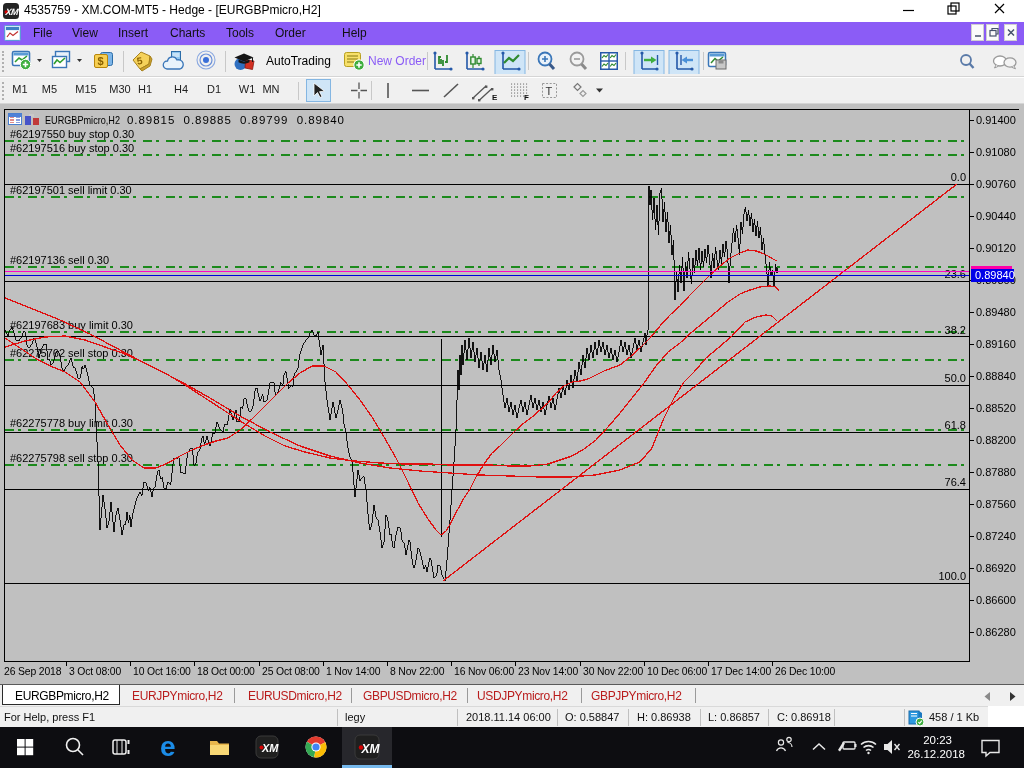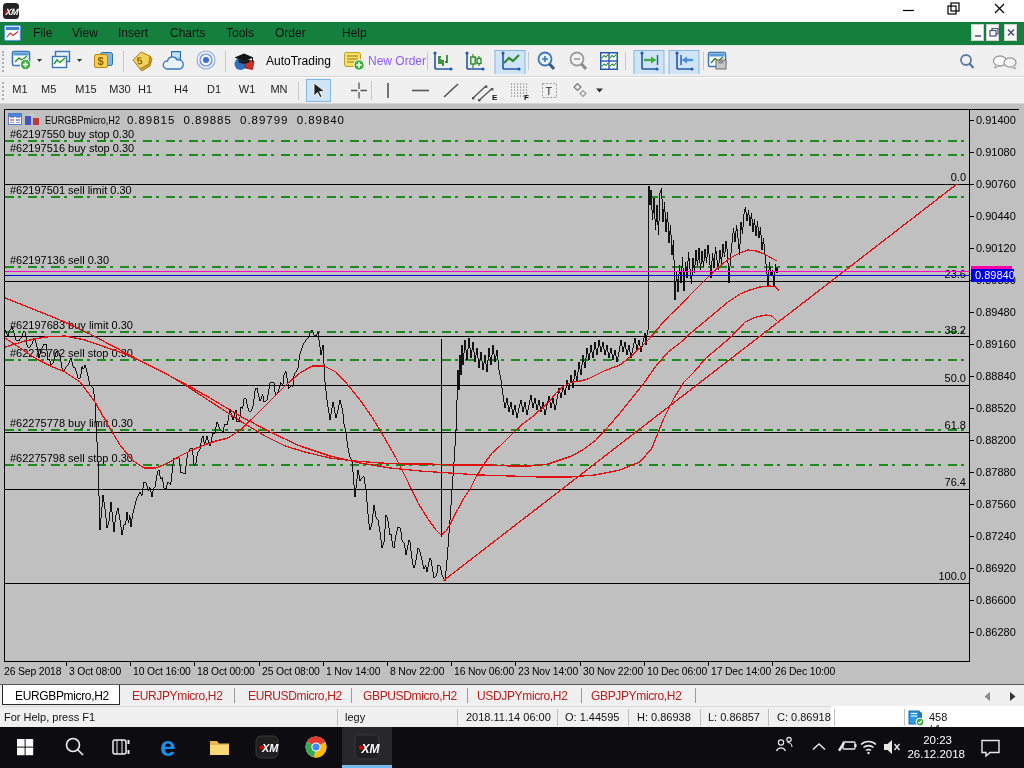--- a/index.html
+++ b/index.html
@@ -1,42 +1,43 @@
 <!DOCTYPE html>
 <html><head><meta charset="utf-8">
 <style>
 *{margin:0;padding:0;box-sizing:border-box}
 html,body{width:1024px;height:768px;overflow:hidden;font-family:"Liberation Sans",sans-serif;background:#fff}
 .abs{position:absolute}
 #titlebar{position:absolute;left:0;top:0;width:1024px;height:22px;background:#fff}
-#menubar{position:absolute;left:0;top:22px;width:1024px;height:23px;background:#15803d}
+#menubar{position:absolute;left:0;top:22px;width:1024px;height:23px;background:#8b5cf6}
 #toolbar1{position:absolute;left:0;top:45px;width:1024px;height:32px;background:#f0f0f0;border-top:1px solid #e3e3e3;border-bottom:1px solid #d5d5d5}
 #toolbar2{position:absolute;left:0;top:78px;width:1024px;height:26px;background:#f0f0f0;border-bottom:1px solid #d5d5d5}
 #chartwin{position:absolute;left:0;top:104px;width:1024px;height:580px;background:#c0c0c0}
 #tabbar{position:absolute;left:0;top:684px;width:1024px;height:22px;background:#f0f0f0;border-top:1px solid #5a5a5a}
-#statusbar{position:absolute;left:0;top:706px;width:831px;height:21px;background:#f0f0f0;border-top:1px solid #d9d9d9}
+#statusbar{position:absolute;left:0;top:706px;width:988px;height:21px;background:#f0f0f0;border-top:1px solid #d9d9d9}
 #taskbar{position:absolute;left:0;top:727px;width:1024px;height:41px;background:#0d0d11}
 .mi{display:inline-block;color:#111;font-size:12px}
 .sep2{position:absolute;top:4px;width:1px;height:18px;background:#c8c8c8}
 .grip{position:absolute;left:2px;border-left:2px dotted #b0b0b0}
 .hl{position:absolute;background:#cfe5f7;border:1px solid #84b6e2}
 .tf{position:absolute;top:5px;font-size:11px;color:#222}
 .stxt{position:absolute;top:4px;font-size:11px;color:#111}
 .ssep{position:absolute;top:2px;width:1px;height:17px;background:#c0c0c0}
 .tabtxt{position:absolute;top:4px;font-size:12px;letter-spacing:-0.35px;color:#b91c1c}
 .tabsep{position:absolute;top:3px;width:1px;height:15px;background:#9a9a9a}
 svg{display:block}
 </style></head><body>
 
 <div id="titlebar">
  <svg class="abs" style="left:3px;top:3px" width="16" height="16">
   <rect x="0" y="0" width="16" height="16" rx="3.5" fill="#242424"></rect>
   <circle cx="3.2" cy="9" r="1.7" fill="#d40000"></circle>
   <text x="3.6" y="12" font-size="9" font-style="italic" font-weight="bold" fill="#ffffff" font-family="Liberation Sans" transform="skewX(-6)" letter-spacing="-0.5">XM</text>
  </svg>
+ <div class="abs" style="left:24px;top:3px;font-size:12px;color:#000">4535759 - XM.COM-MT5 - Hedge - [EURGBPmicro,H2]</div>
  <svg class="abs" style="left:896px;top:0" width="128" height="20">
   <line x1="7" y1="10.5" x2="18" y2="10.5" stroke="#000" stroke-width="1.2"></line>
   <rect x="52" y="6" width="8" height="8" fill="none" stroke="#000" stroke-width="1.2"></rect>
   <rect x="55" y="3" width="8" height="8" fill="none" stroke="#000" stroke-width="1.2"></rect>
   <path d="M99 4 L108 13 M108 4 L99 13" stroke="#000" stroke-width="1.2" fill="none"></path>
  </svg>
 </div>
 
 <div id="menubar">
  <svg class="abs" style="left:4px;top:3px" width="17" height="17">
@@ -214,28 +215,28 @@
   <ellipse cx="42" cy="9" rx="6.5" ry="5" fill="#fff" stroke="#9a9a9a" stroke-width="1.3"></ellipse>
   <path d="M38 13 l-1.5 3 l4 -1.8" fill="#fff" stroke="#9a9a9a" stroke-width="1"></path>
   <ellipse cx="52" cy="10.5" rx="6" ry="4.6" fill="#f4f4f4" stroke="#9a9a9a" stroke-width="1.3"></ellipse>
   <path d="M56 14 l1.5 2.8 l-4 -1.6" fill="#f4f4f4" stroke="#9a9a9a" stroke-width="1"></path>
  </svg>
 </div>
 
 <div id="toolbar2">
  <div class="grip" style="top:4px;height:18px"></div>
  <span class="tf" style="left:8px;width:24px;text-align:center">M1</span>
-    <span class="tf" style="left:41px;width:24px;text-align:left">M5</span>
+    <span class="tf" style="left:33px;width:24px;text-align:right">M5</span>
     <span class="tf" style="left:74px;width:24px;text-align:center">M15</span>
     <span class="tf" style="left:108px;width:24px;text-align:center">M30</span>
     <span class="tf" style="left:138px;width:24px;text-align:left">H1</span>
     <span class="tf" style="left:169px;width:24px;text-align:center">H4</span>
     <span class="tf" style="left:202px;width:24px;text-align:center">D1</span>
     <span class="tf" style="left:235px;width:24px;text-align:center">W1</span>
-    <span class="tf" style="left:267px;width:24px;text-align:center">MN</span>
+    <span class="tf" style="left:259px;width:24px;text-align:center">MN</span>
  <div class="sep2" style="left:298px;top:4px"></div>
  <div class="hl" style="left:306px;top:1px;width:25px;height:23px"></div>
  <svg class="abs" style="left:306px;top:1px" width="310" height="23">
   <path d="M8 4 l0 13 l3.5-3.5 l2.5 5 l2-1 l-2.5-4.8 l5 -0.5 z" fill="#222" stroke="#fff" stroke-width="0.8"></path>
   <g stroke="#555" stroke-width="1.3">
         <path d="M45 11.5 h16 M53 3.5 v16"></path>
         <rect x="51.5" y="10" width="3" height="3" fill="#f0f0f0" stroke="none"></rect>
       </g>
   <line x1="65.5" y1="2" x2="65.5" y2="21" stroke="#c8c8c8"></line>
   <path d="M82 4 v15" stroke="#555" stroke-width="1.6"></path>
@@ -448,21 +449,21 @@
     <div class="tabsep" style="left:695px"></div>
     <svg class="abs" style="left:984px;top:6px" width="34" height="12">
       <path d="M6 1 v9 l-5.5-4.5 z" fill="#8a8a8a"></path>
       <path d="M26 1 v9 l5.5-4.5 z" fill="#333"></path>
     </svg>
   </div>
 <div id="statusbar">
     <div class="stxt" style="left:4px">For Help, press F1</div>
     <div class="stxt" style="left:345px">legy</div>
     <div class="stxt" style="left:466px">2018.11.14 06:00</div>
-    <div class="stxt" style="left:565px">O: 1.44595</div>
+    <div class="stxt" style="left:565px">O: 0.58847</div>
     <div class="stxt" style="left:637px">H: 0.86938</div>
     <div class="stxt" style="left:708px">L: 0.86857</div>
     <div class="stxt" style="left:777px">C: 0.86918</div>
     <div class="stxt" style="left:929px">458 / 1 Kb</div>
     <div class="ssep" style="left:337px"></div>
     <div class="ssep" style="left:457px"></div>
     <div class="ssep" style="left:557px"></div>
     <div class="ssep" style="left:628px"></div>
     <div class="ssep" style="left:700px"></div>
     <div class="ssep" style="left:768px"></div>

